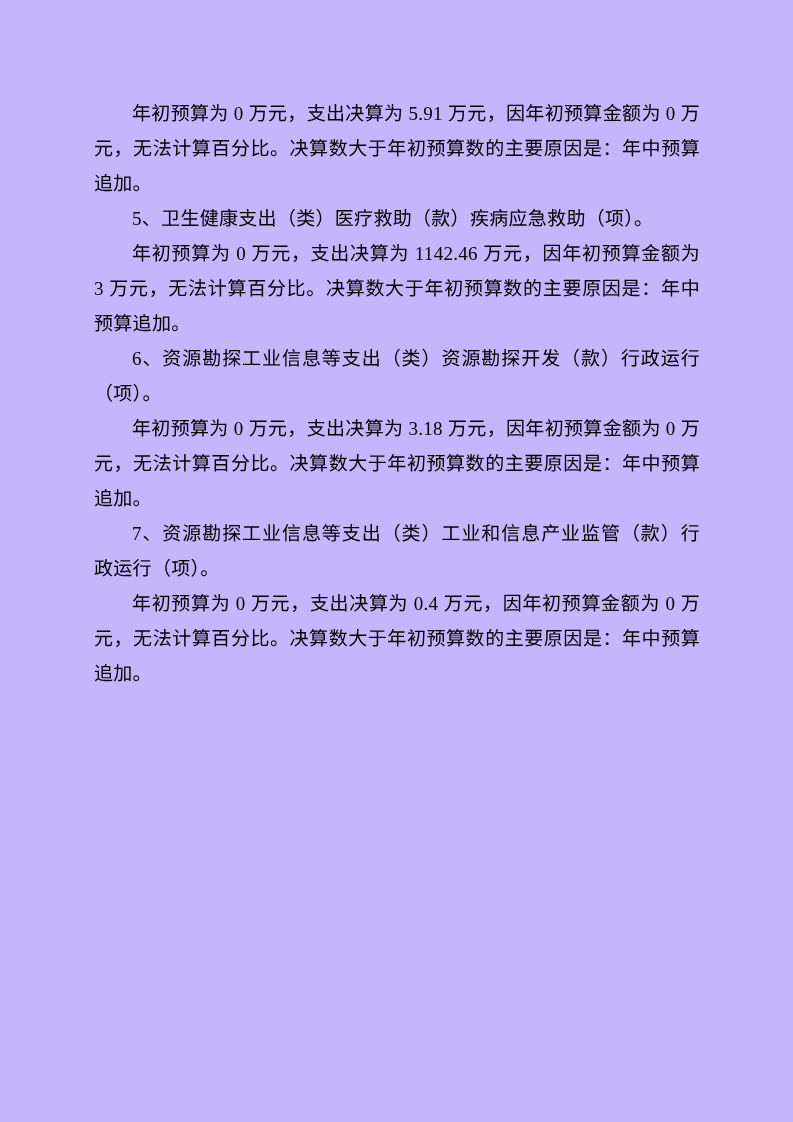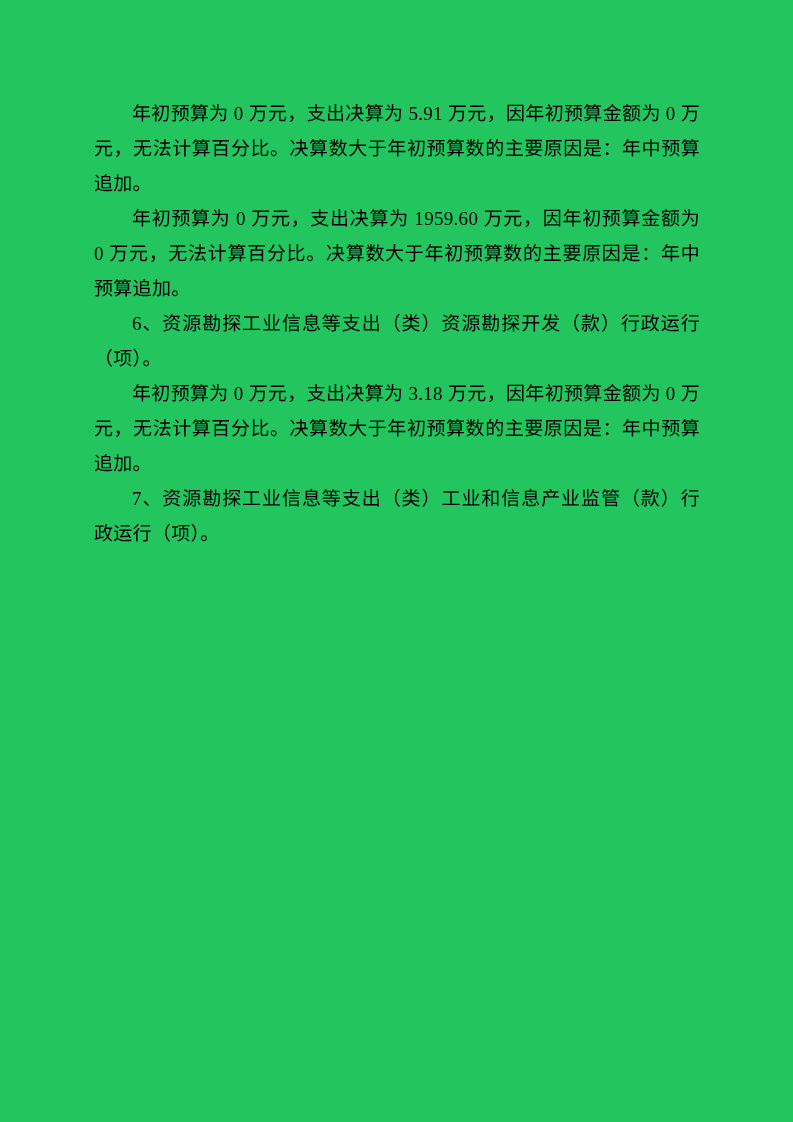--- a/index.html
+++ b/index.html
@@ -11,38 +11,40 @@
     width: 793px;
     height: 1122px;
     overflow: hidden;
     font-family: "Liberation Serif", "DejaVu Serif", serif;
     color: #000000;
   }
   .page {
     box-sizing: border-box;
     width: 793px;
     height: 1122px;
-    background: #22c55e;
+    background: #c4b5fd;
     padding: 96px 93px 60px 94px;
   }
   .content p {
     margin: 0;
     padding: 0;
     font-size: 19px;
     line-height: 35px;
     text-align: justify;
     text-indent: 2em;
     word-break: break-all;
     letter-spacing: 0.3px;
   }
 </style>
 </head>
 <body>
 
 <div class="page">
   <div class="content">
     <p>年初预算为 0 万元，支出决算为 5.91 万元，因年初预算金额为 0 万元，无法计算百分比。决算数大于年初预算数的主要原因是：年中预算追加。</p>
-    <p>年初预算为 0 万元，支出决算为 1959.60 万元，因年初预算金额为 0 万元，无法计算百分比。决算数大于年初预算数的主要原因是：年中预算追加。</p>
+    <p>5、卫生健康支出（类）医疗救助（款）疾病应急救助（项）。</p>
+    <p>年初预算为 0 万元，支出决算为 1142.46 万元，因年初预算金额为 3 万元，无法计算百分比。决算数大于年初预算数的主要原因是：年中预算追加。</p>
     <p>6、资源勘探工业信息等支出（类）资源勘探开发（款）行政运行（项）。</p>
     <p>年初预算为 0 万元，支出决算为 3.18 万元，因年初预算金额为 0 万元，无法计算百分比。决算数大于年初预算数的主要原因是：年中预算追加。</p>
     <p>7、资源勘探工业信息等支出（类）工业和信息产业监管（款）行政运行（项）。</p>
+    <p>年初预算为 0 万元，支出决算为 0.4 万元，因年初预算金额为 0 万元，无法计算百分比。决算数大于年初预算数的主要原因是：年中预算追加。</p>
   </div>
 </div>
 
 </body></html>

